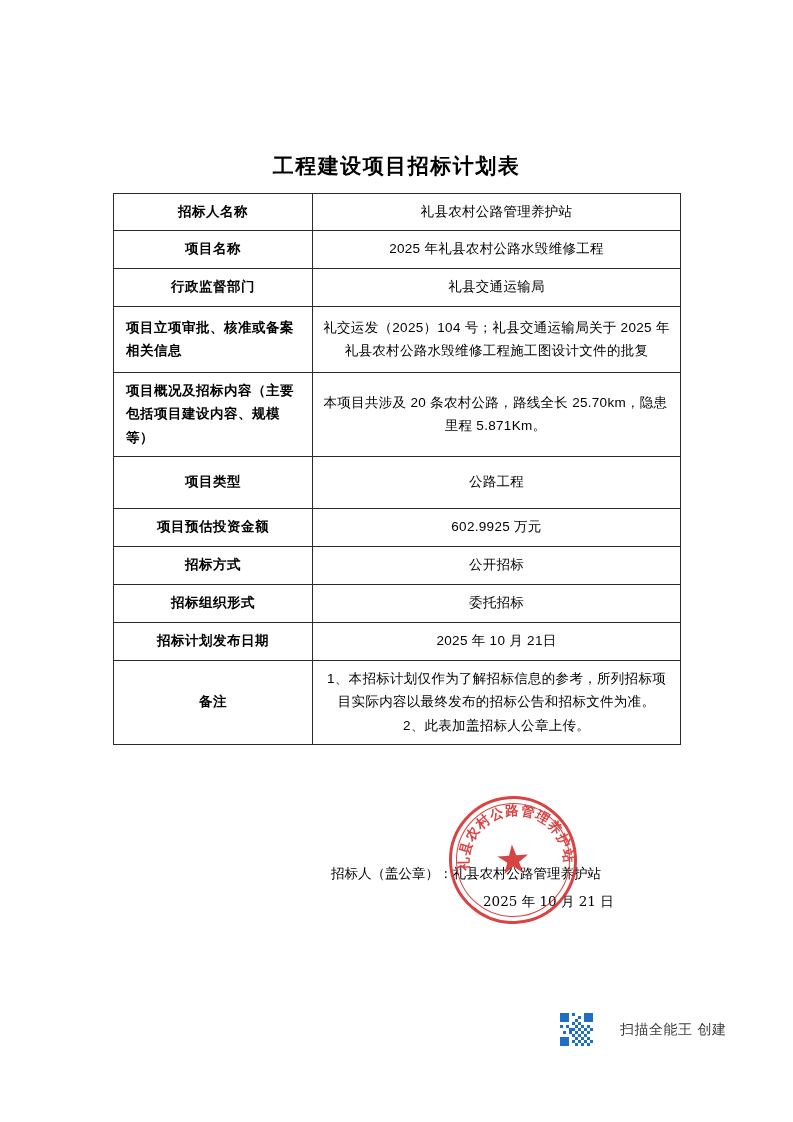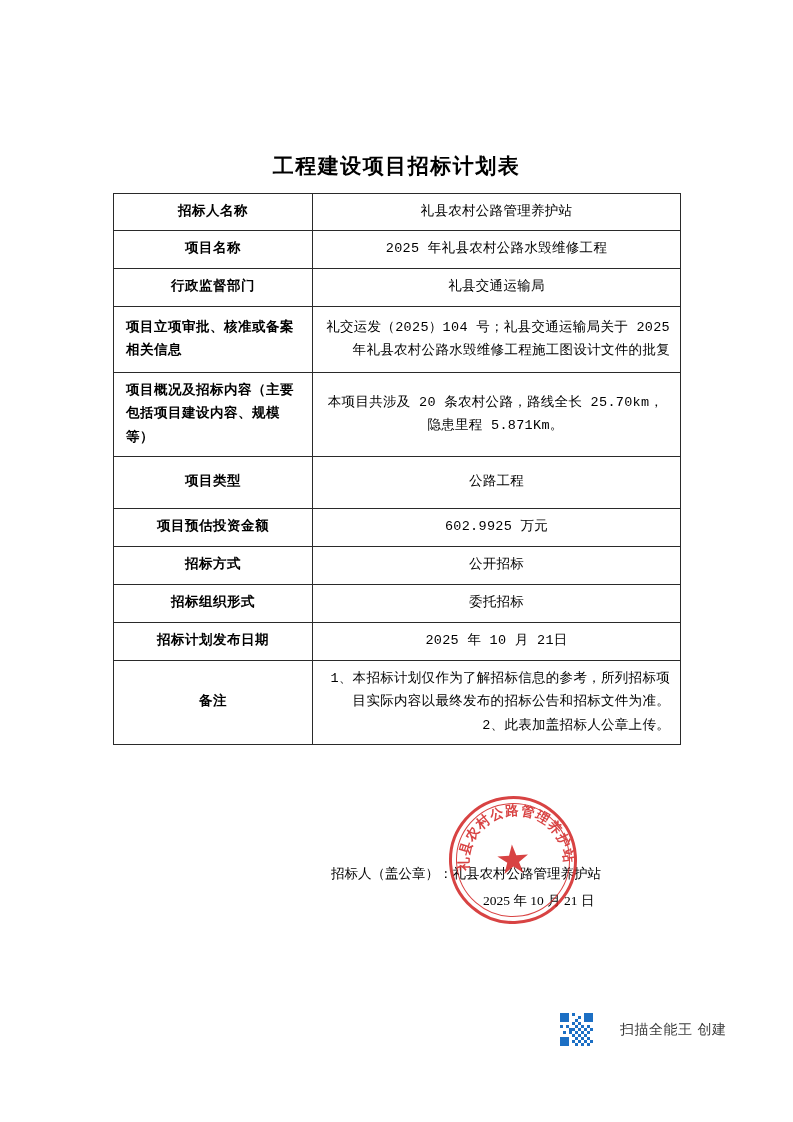--- a/index.html
+++ b/index.html
@@ -39,39 +39,39 @@
     width: 568px;
     border-collapse: collapse;
     table-layout: fixed;
   }
   table.main td {
     border: 1px solid #2a2a2a;
     font-size: 13.5px;
     line-height: 1.75;
     padding: 6px 8px;
     vertical-align: middle;
-    font-family: Liberation Mono, monospace;
+    font-family: Liberation Sans, sans-serif;
   }
   td.label {
     width: 182px;
     text-align: center;
     font-weight: bold;
     letter-spacing: 0.5px;
   }
   td.label.multi {
     text-align: left;
     padding-left: 12px;
     padding-right: 10px;
   }
   td.value {
     text-align: center;
     letter-spacing: 0.3px;
   }
   td.value.justify {
-    text-align: right;
+    text-align: center;
     padding-left: 10px;
     padding-right: 10px;
   }
   td.value.center-wrap {
     text-align: center;
     padding-right: 10px;
   }
   .row-h1 { height: 34px; }
   .row-h2 { height: 38px; }
   .row-h3 { height: 52px; }
@@ -86,21 +86,20 @@
     font-size: 13.5px;
     font-family: "DejaVu Serif", "Liberation Serif", serif;
     line-height: 2.1;
     margin-top: 33px;
   }
   .sign-line1 {
     padding-left: 218px;
   }
   .sign-line2 {
     padding-left: 370px;
-    font-family: Liberation Serif, serif;
   }
   .stamp {
     position: absolute;
     left: 449px;
     top: 788px;
     width: 128px;
     height: 128px;
     border: 3px solid #d01a1a;
     border-radius: 50%;
     box-sizing: border-box;

